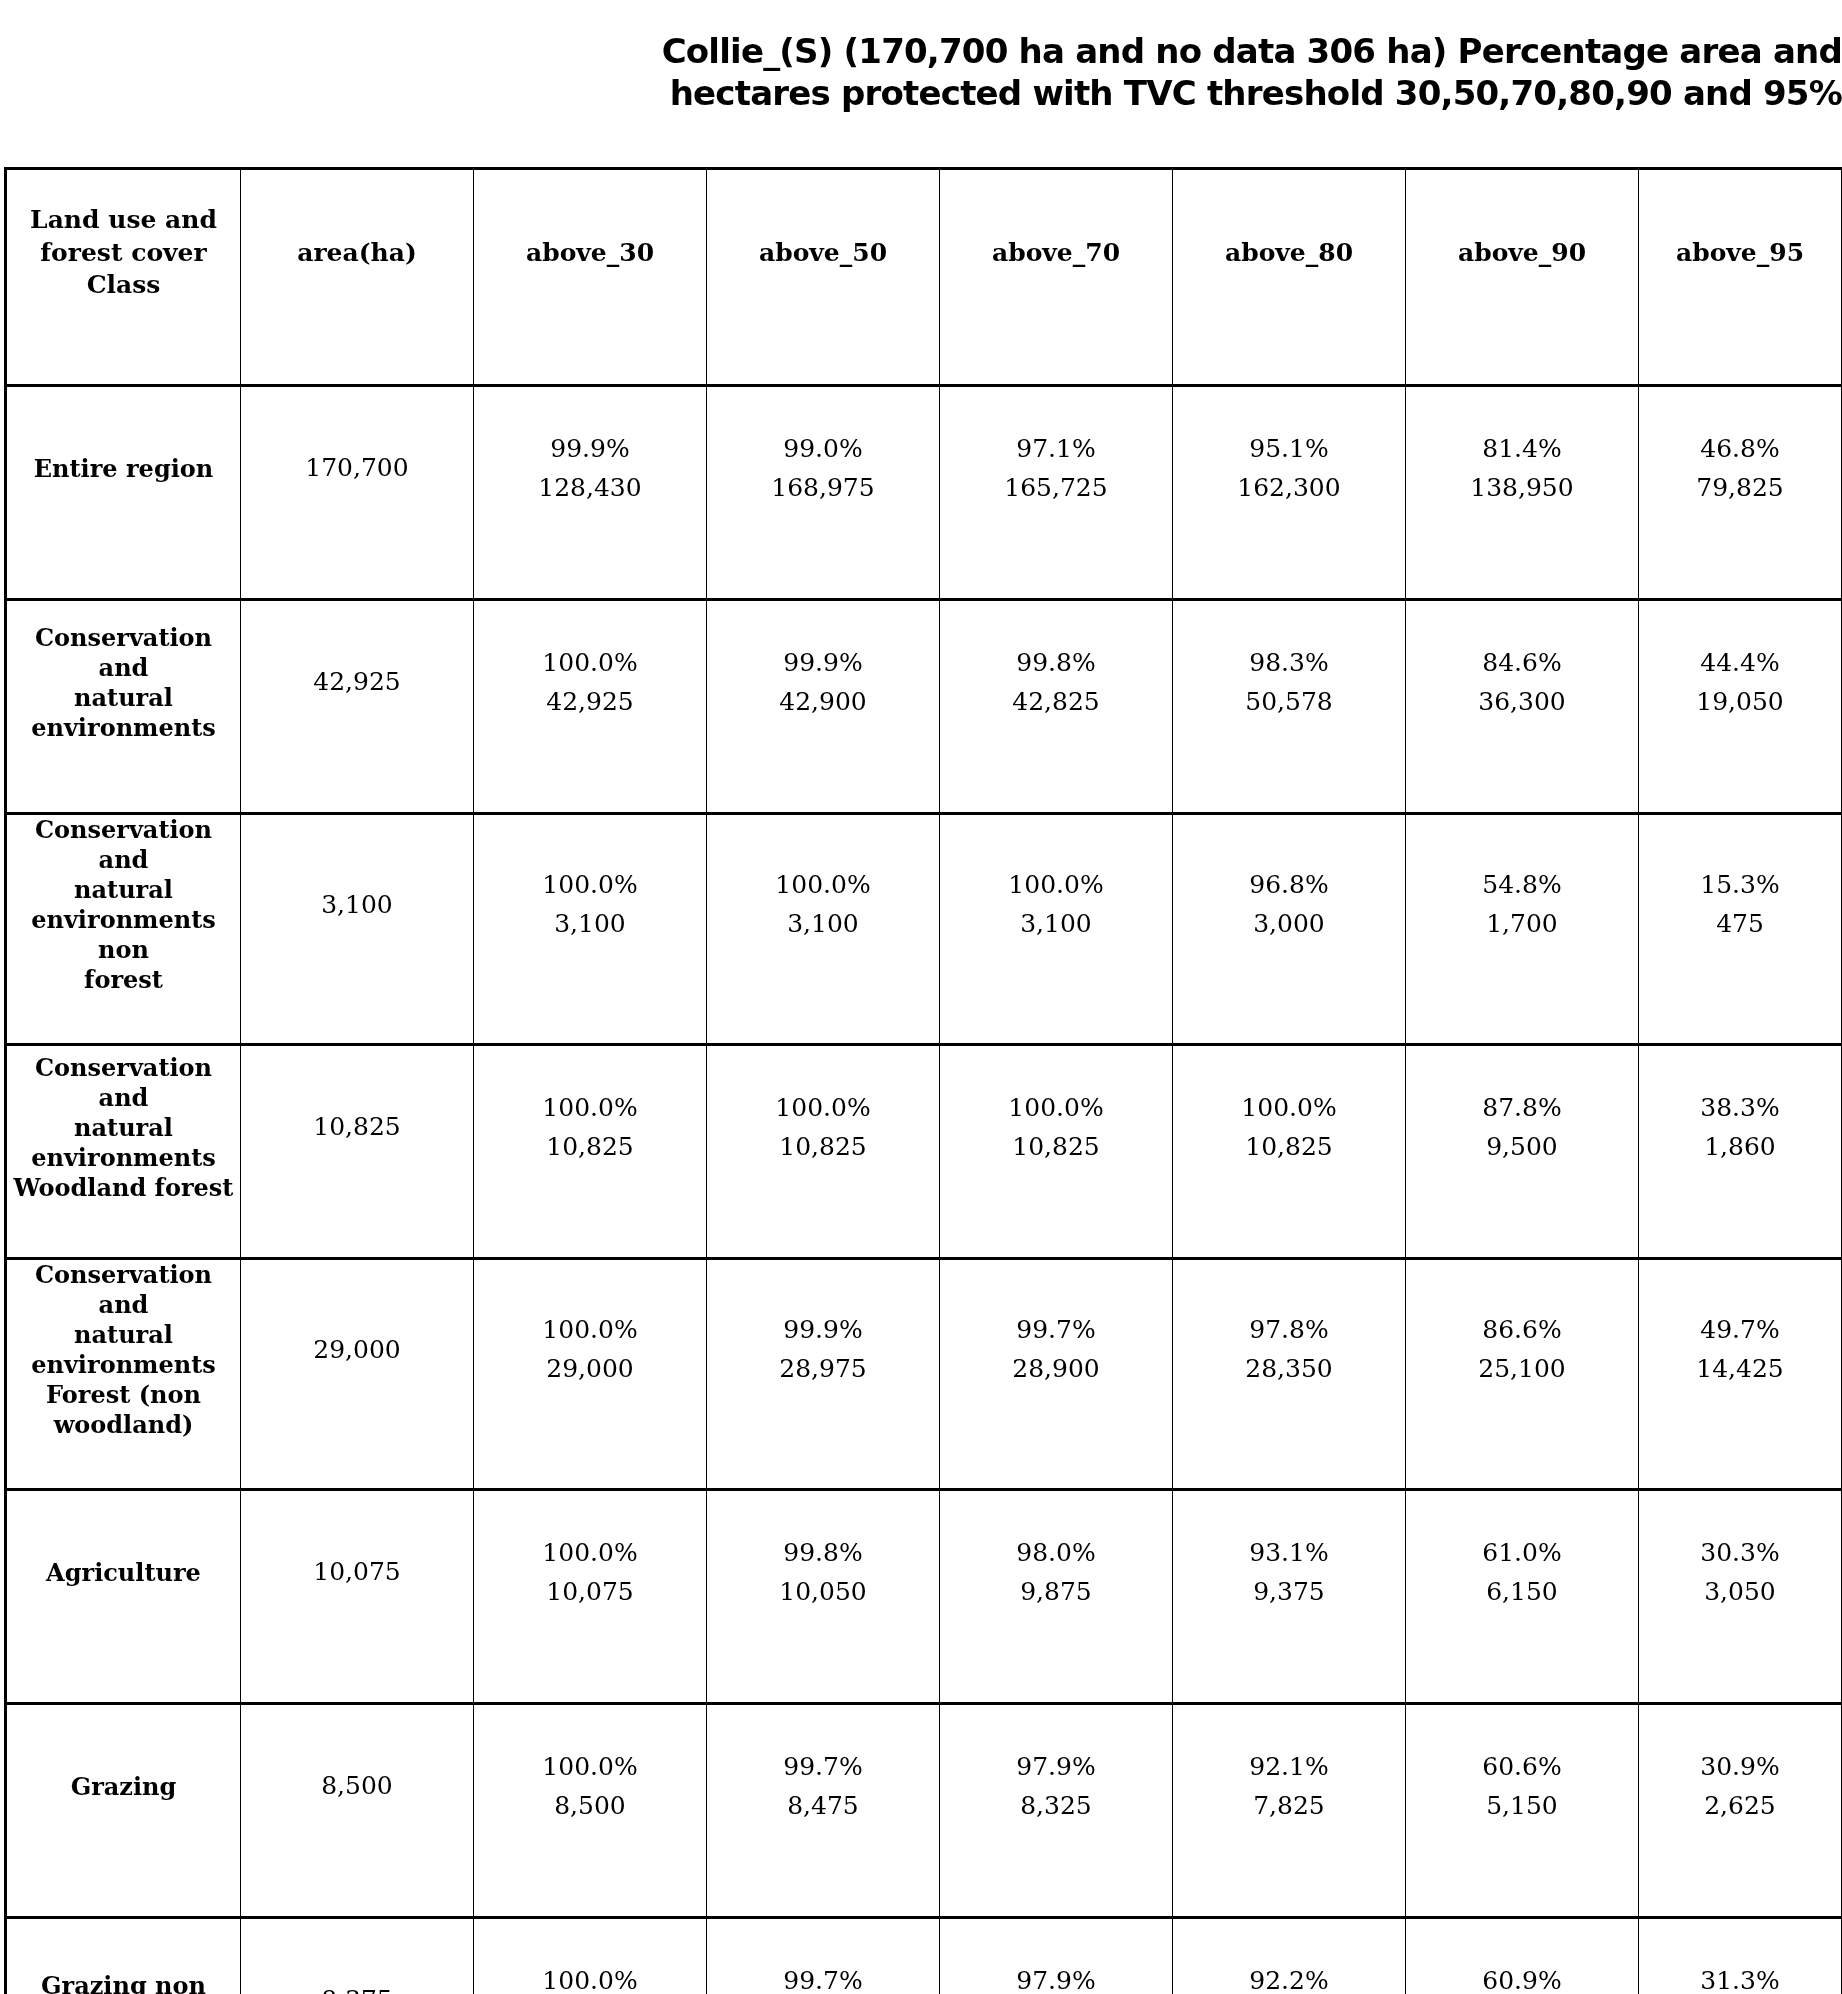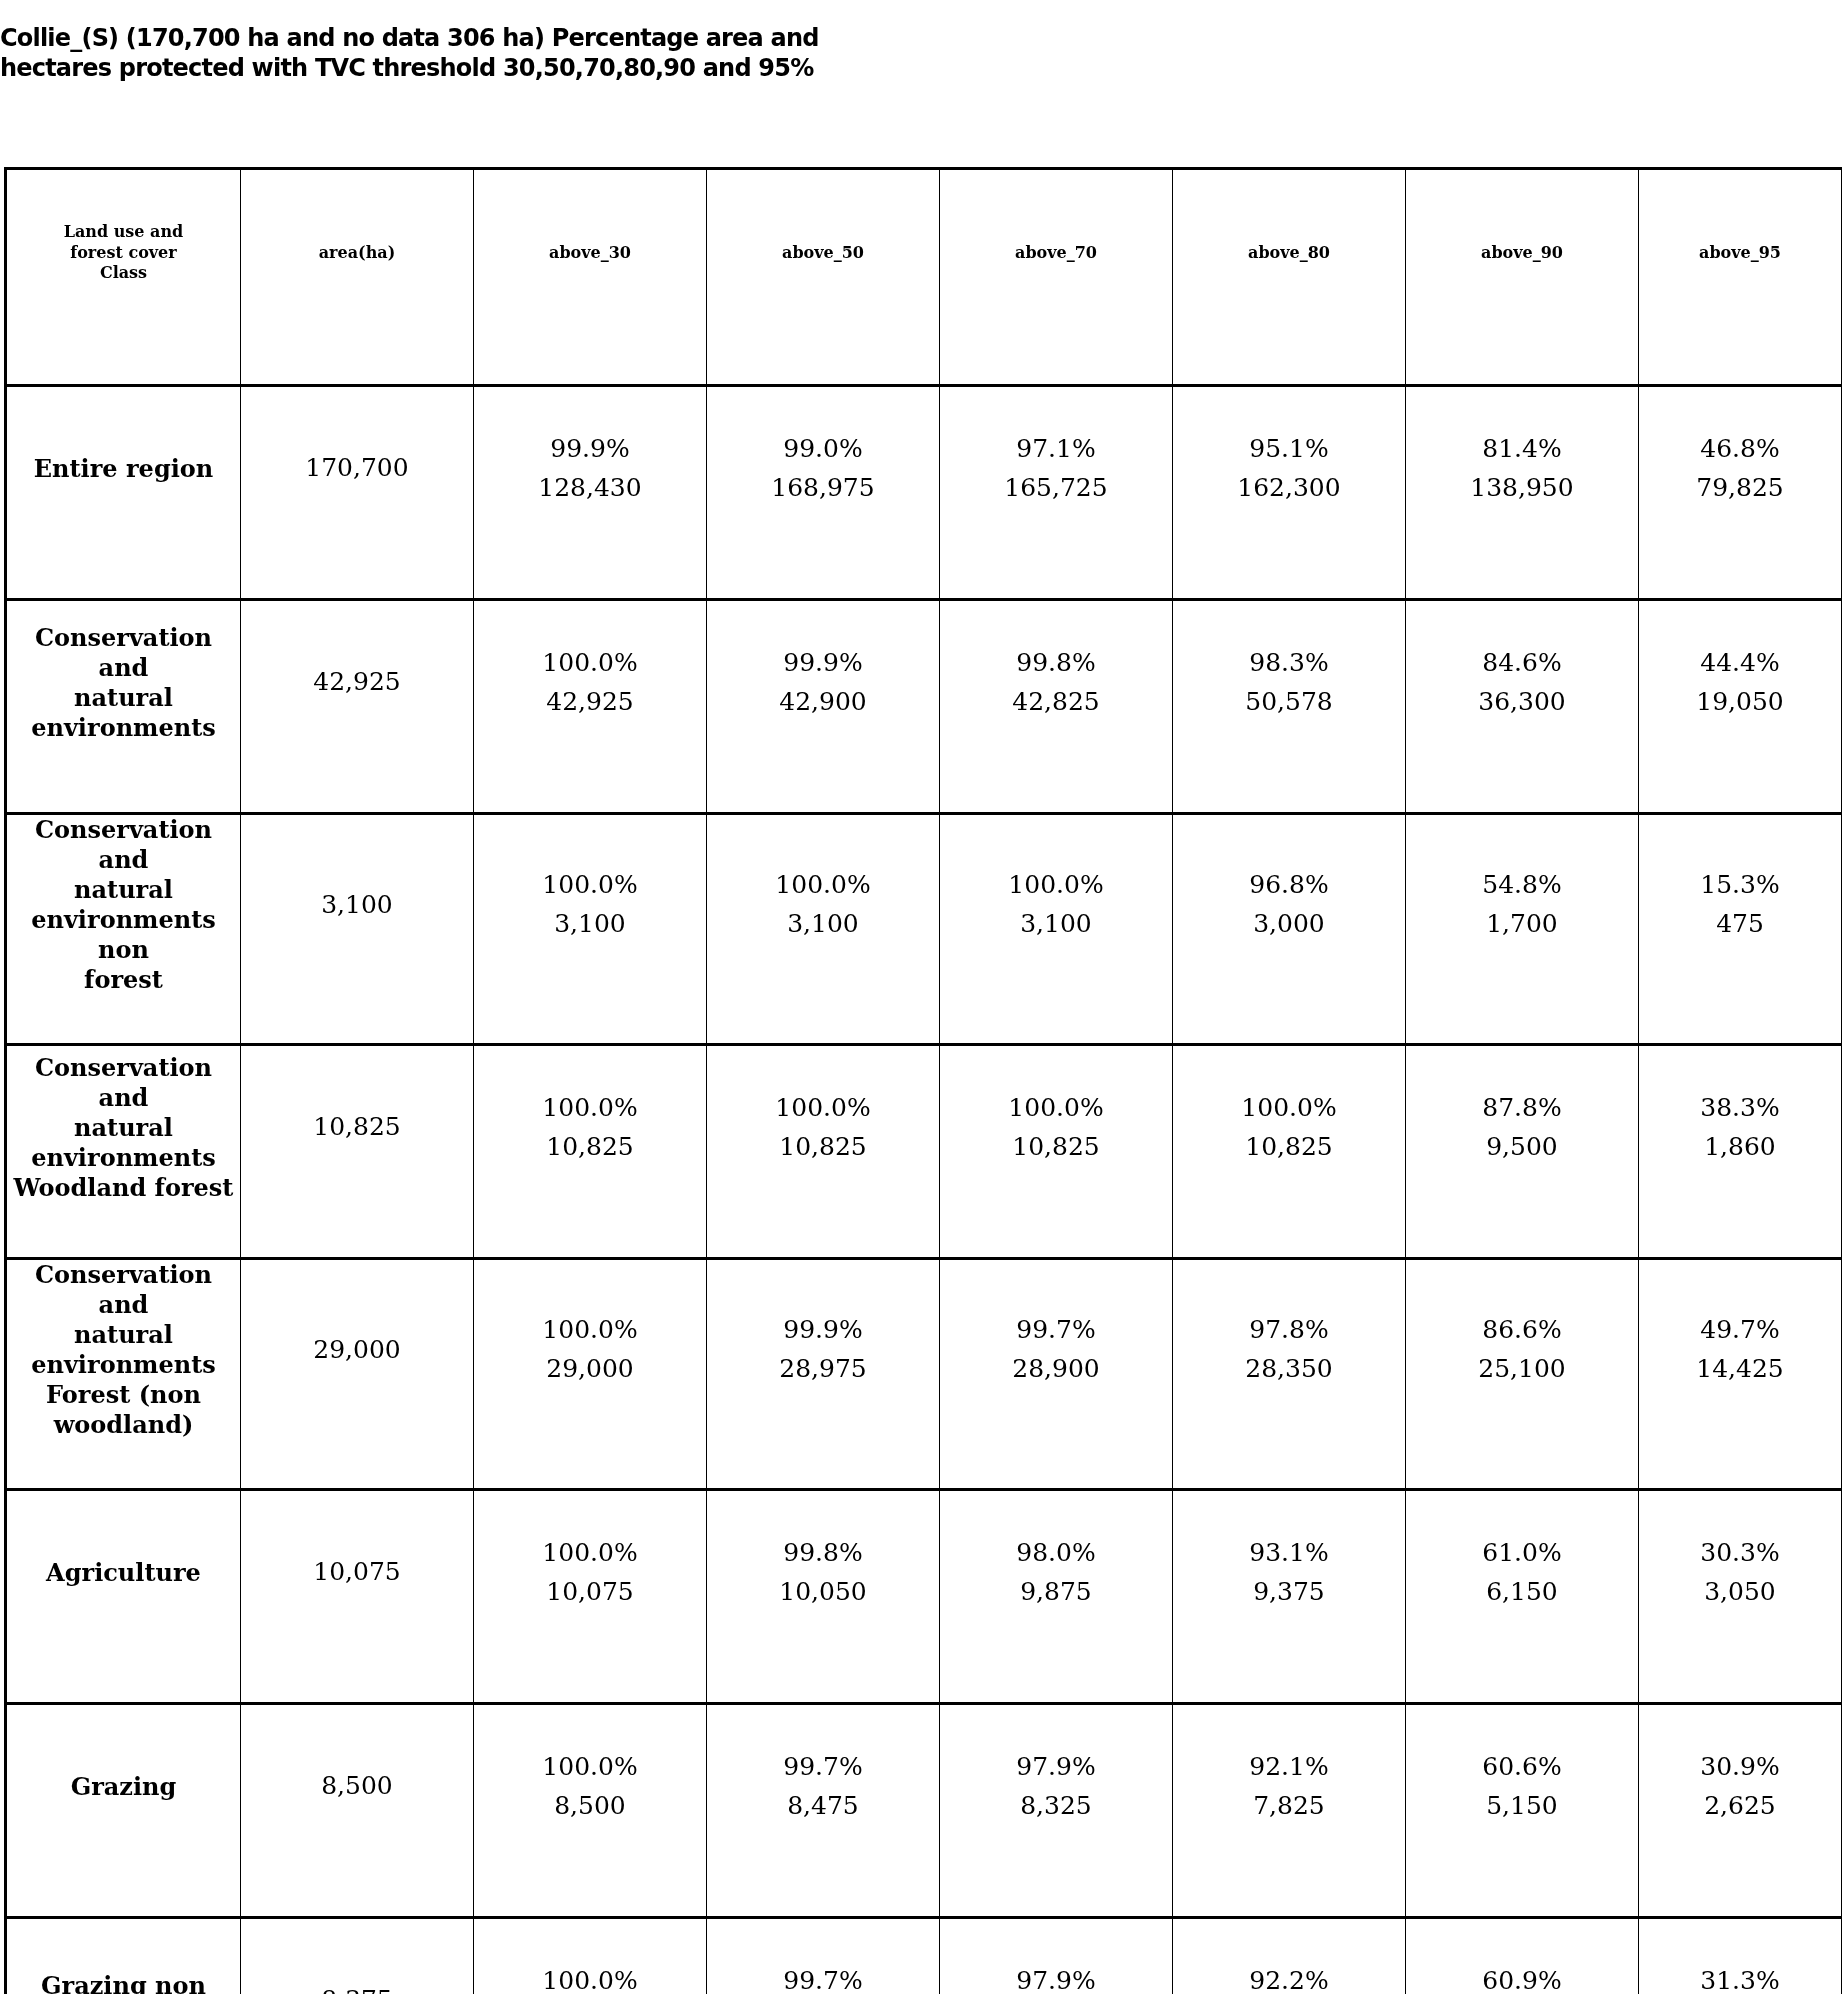--- a/index.html
+++ b/index.html
@@ -2,43 +2,43 @@
 <html style="--csiro_teal_light: #35bede; --csiro_teal_dark: #0a7ba2; --tern_dark: #174f63; --tern_orange: #e2573f; --tern_peach: #f6c9a0; --tern_teal: #57a08f; --tern_deep: #0f4150; --tern_mint: #8bc0b0; --landcare_green: #009a44; --landcare_light: #7cbd7c; --leaf_green: #5fa83d; --leaf_yellow: #f3c64f; --leaf_sage: #aecaa2; --leaf_dark: #3e6f3e; --nsw_purple: #3d1850; --waratah_yellow: #f7e017; --crest_black: #111111;font-size:6.4px"><head>
 <meta charset="utf-8">
 <style>
   html,body{margin:0;padding:0;background:#fff;}
   body{width:1842px;height:2521px;position:relative;overflow:hidden;
        font-family:"DejaVu Serif", serif;color:#000;}
 
   
   .title{
     position:absolute;top:7.2px;left:0;width:100%;
-    text-align:left;
+    text-align:right;
     font-family:"DejaVu Sans", "Liberation Sans", sans-serif;
-    font-weight:bold;font-size:24px;line-height:1.25;
+    font-weight:bold;font-size:34px;line-height:1.25;
     letter-spacing:-0.8px;white-space:pre-line;
   }
 
   
   .data-table{
     position:absolute;left:4px;top:167px;width:1835px;
     border-collapse:collapse;table-layout:fixed;
     border:3.6px solid #000;
   }
   .data-table th,.data-table td{
     border-left:1.2px solid #000;border-right:1.2px solid #000;
     border-top:3.6px solid #000;border-bottom:3.6px solid #000;
     text-align:center;vertical-align:middle;
     padding:0 4px 48px 4px;
     overflow:hidden;
   }
   .data-table thead tr{height:217px;}
   .data-table tbody tr{height:214px;}
   .data-table th{
-    font-weight:bold;font-size:16px;line-height:1.3;white-space:pre-line;
+    font-weight:bold;font-size:25px;line-height:1.3;white-space:pre-line;
   }
   td.cls{font-weight:bold;font-size:24px;line-height:1.25;white-space:pre-line;}
   td.num{font-size:25px;line-height:1.55;}
 </style>
 </head>
 <body>
 
 <h1 class="title">Collie_(S) (170,700 ha and no data 306 ha) Percentage area and
 hectares protected with TVC threshold 30,50,70,80,90 and 95%</h1>
 

